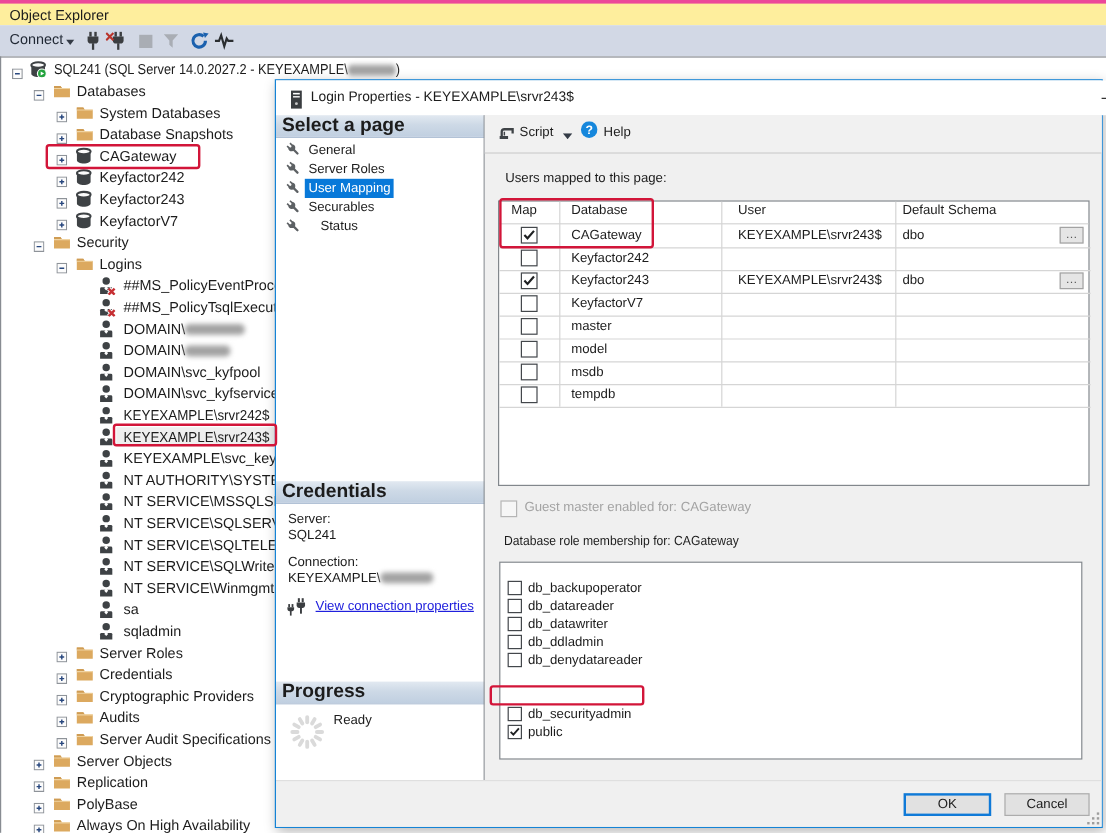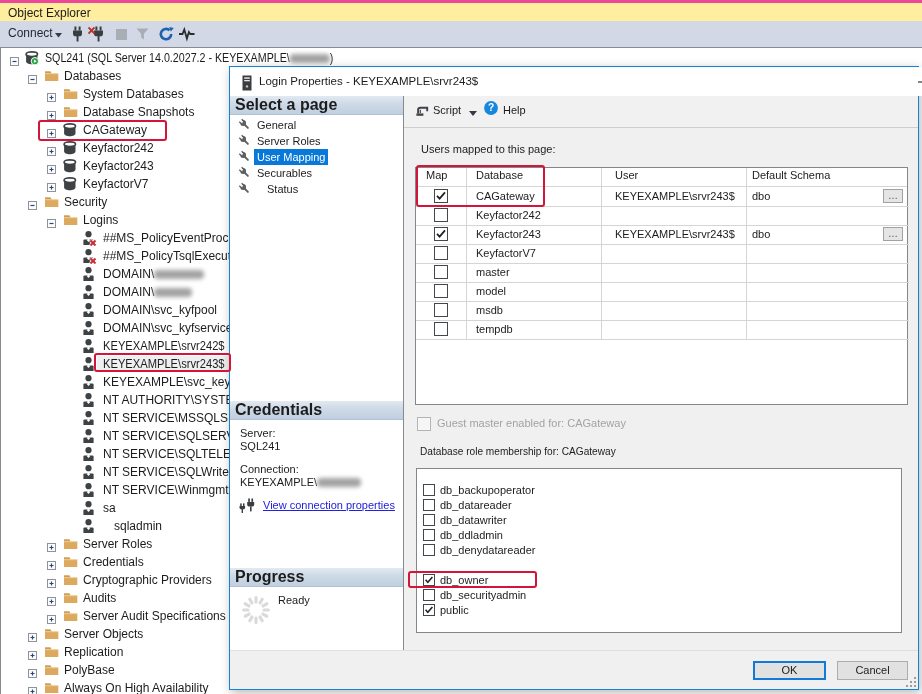--- a/index.html
+++ b/index.html
@@ -305,21 +305,21 @@
           <path d="M7.5 9.2 l-1.6 2 1.6 1.8 1.6-1.8 Z" fill="#fff" transform="translate(0,-0.9)"></path>
         </svg></span>
       <span style="position:absolute;left:103px;top:0;white-space:pre">sa</span>
     </div>
 <div class="trow" style="top:517px">
       <span style="position:absolute;left:81px;top:1px"><svg width="16" height="16" viewBox="0 0 16 16" style="">
           <circle cx="7.5" cy="4.2" r="3.1" fill="#3e4245"></circle>
           <path d="M2.4 15 v-4.4 q0-1.2 1.2-1.2 h7.8 q1.2 0 1.2 1.2 V15 Z" fill="#3e4245"></path>
           <path d="M7.5 9.2 l-1.6 2 1.6 1.8 1.6-1.8 Z" fill="#fff" transform="translate(0,-0.9)"></path>
         </svg></span>
-      <span style="position:absolute;left:114px;top:0;white-space:pre">sqladmin</span>
+      <span style="position:absolute;left:103px;top:0;white-space:pre">sqladmin</span>
     </div>
 <div class="trow" style="top:535px">
       <span style="position:absolute;left:47px;top:4px"><svg width="9" height="9" viewBox="0 0 9 9">
           <rect x="0.5" y="0.5" width="8" height="8" fill="#fcfcfc" stroke="#8e9399"></rect>
           <path d="M2.5 4.5 h4 M4.5 2.5 v4" stroke="#29487f" stroke-width="1.2"></path>
         </svg></span>
       <span style="position:absolute;left:63px;top:1px"><svg width="16" height="16" viewBox="0 0 16 16" style="">
           <path d="M1 3.6 h5.4 l1.2 1.8 H14.3 V13 H1 Z" fill="#dca95f"></path>
           <path d="M1 3.6 h5.4 l1.2 1.8 H1 Z" fill="#cf9c53"></path>
           <path d="M1 5.7 H14.3" stroke="#f0d4a2" stroke-width="0.9"></path>
@@ -628,28 +628,20 @@
 <span style="position:absolute;left:23px;top:0;line-height:14px">db_datawriter</span>
 </div>
 <div style="position:absolute;left:0;top:59px;width:100%;height:15px">
 <span class="cb2" style="left:6px;top:1px"></span>
 <span style="position:absolute;left:23px;top:0;line-height:14px">db_ddladmin</span>
 </div>
 <div style="position:absolute;left:0;top:74px;width:100%;height:15px">
 <span class="cb2" style="left:6px;top:1px"></span>
 <span style="position:absolute;left:23px;top:0;line-height:14px">db_denydatareader</span>
 </div>
-<div style="position:absolute;left:0;top:104px;width:100%;height:15px">
-<span class="cb2 cbc" style="left:6px;top:1px">
-            <svg width="12" height="12" viewBox="0 0 14 14" style="position:absolute;left:-1px;top:-1px">
-              <path d="M3 6.8 l2.6 2.8 L11 3.4" fill="none" stroke="#1f2123" stroke-width="1.8"></path>
-            </svg>
-          </span>
-<span style="position:absolute;left:23px;top:0;line-height:14px">db_owner</span>
-</div>
 <div style="position:absolute;left:0;top:119px;width:100%;height:15px">
 <span class="cb2" style="left:6px;top:1px"></span>
 <span style="position:absolute;left:23px;top:0;line-height:14px">db_securityadmin</span>
 </div>
 <div style="position:absolute;left:0;top:134px;width:100%;height:15px">
 <span class="cb2 cbc" style="left:6px;top:1px">
             <svg width="12" height="12" viewBox="0 0 14 14" style="position:absolute;left:-1px;top:-1px">
               <path d="M3 6.8 l2.6 2.8 L11 3.4" fill="none" stroke="#1f2123" stroke-width="1.8"></path>
             </svg>
           </span>

